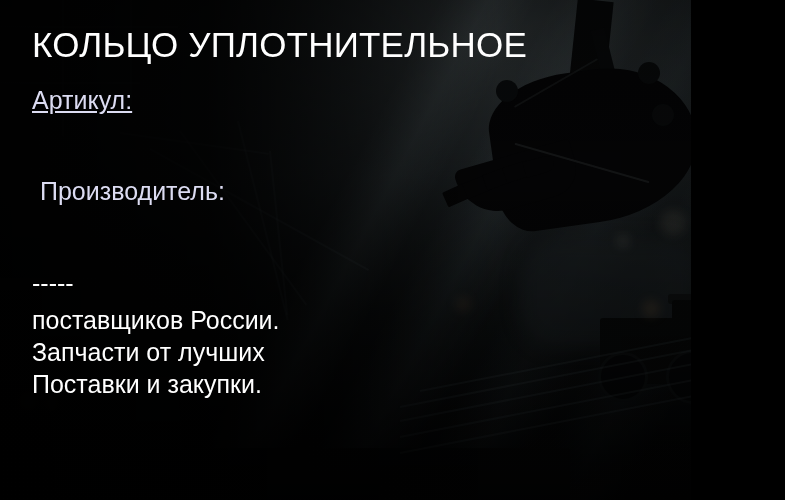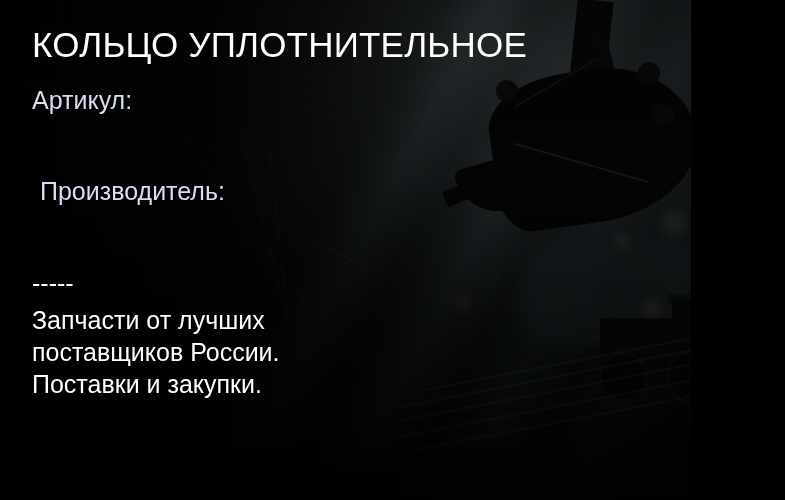--- a/index.html
+++ b/index.html
@@ -233,21 +233,21 @@
   }
 
   .field {
     position: absolute;
     left: 0;
     font-size: 25px;
     line-height: 31px;
     color: #dcdcf2;
     white-space: nowrap;
   }
-  .field-article { top: 85px; }
+  .field-article { top: 85px; text-decoration: underline; }
   .field-maker   { top: 176px; margin-left: 8px; }
 
   .field .value { display: block; }
 
   .divider {
     position: absolute;
     left: 0;
     top: 268px;
     font-size: 25px;
     line-height: 31px;
@@ -347,19 +347,19 @@
       <span class="label">Артикул:</span>
     </div>
 
     <div class="field field-maker">
       <span class="label">Производитель:</span>
     </div>
 
     <div class="divider">-----</div>
 
     <div class="tagline">
+      <span>поставщиков России.</span>
       <span>Запчасти от лучших</span>
-      <span>поставщиков России.</span>
       <span>Поставки и закупки.</span>
     </div>
 
   </div>
 </div>
 
 </body></html>

